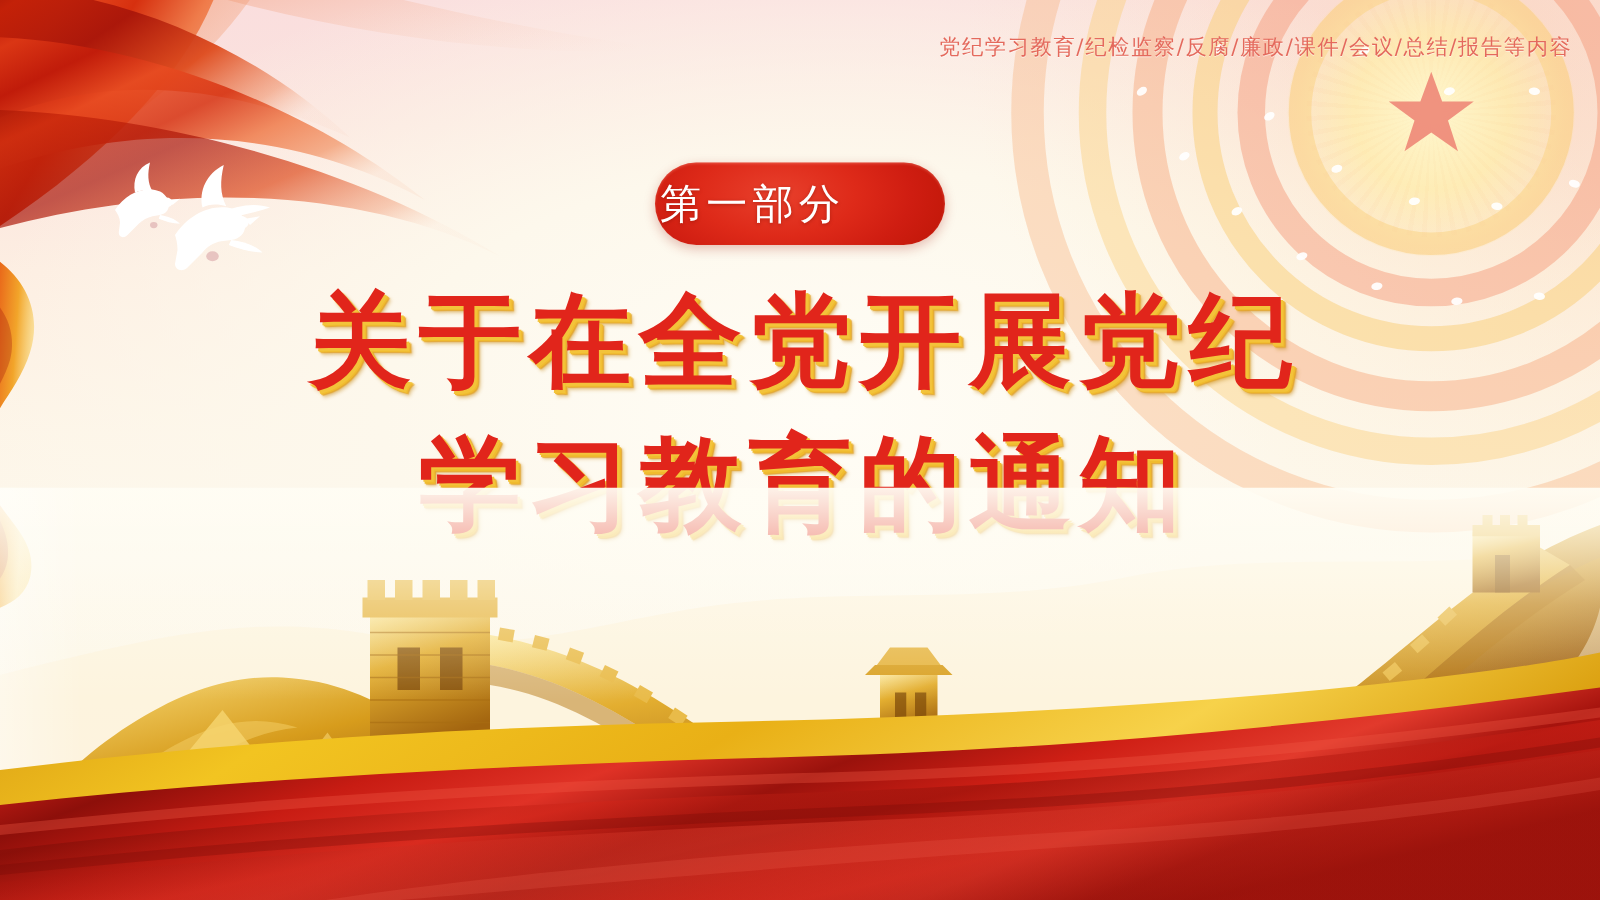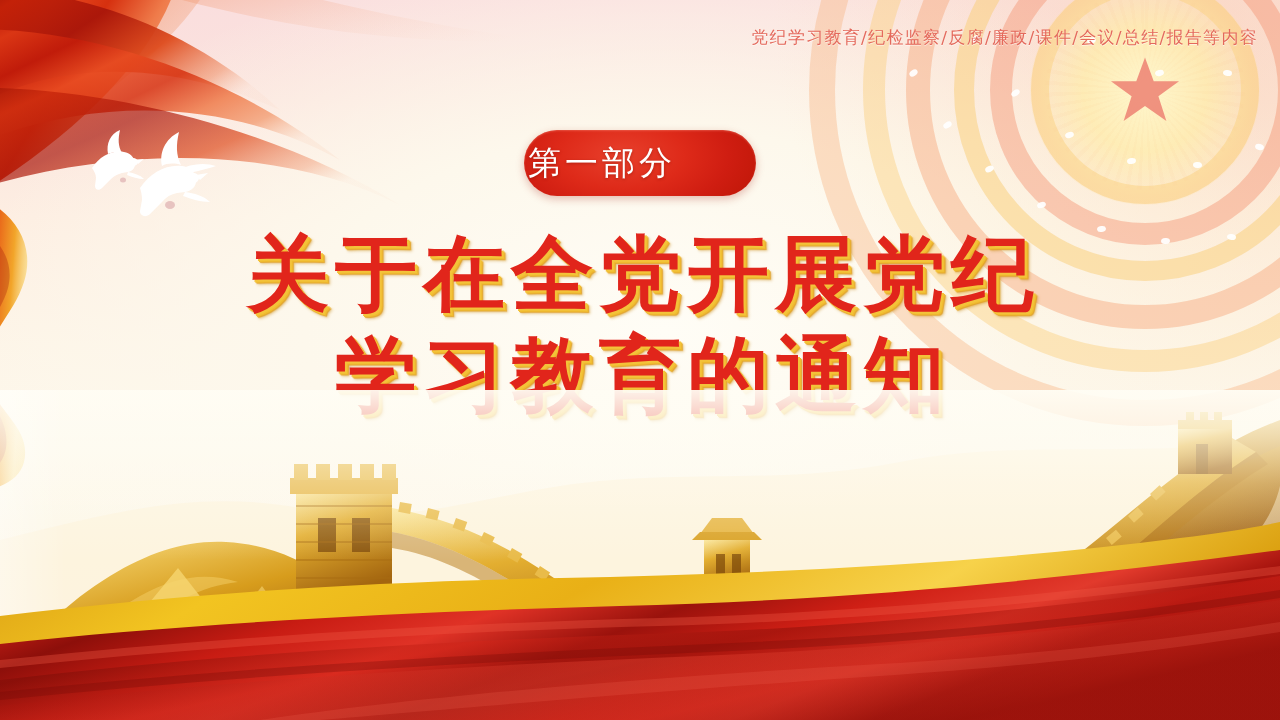--- a/index.html
+++ b/index.html
@@ -134,21 +134,21 @@
     color: #e1251b;
     line-height: 1.16;
     white-space: nowrap;
     text-shadow:
       2px 2px 0 #f3c33a,
       3px 3px 0 #f0bb2e,
       4px 4px 1px rgba(226,160,30,0.85),
       5px 5px 3px rgba(198,140,30,0.45);
   }
   .title-line.l1 { font-size: 82px; letter-spacing: 6px; padding-left: 6px; text-align: center; }
-  .title-line.l2 { font-size: 82px; letter-spacing: 6px; padding-left: 6px; margin-top: 6px; }
+  .title-line.l2 { font-size: 82px; letter-spacing: 6px; padding-left: 6px; margin-top: 19px; }
 
   
   .scenery { position: absolute; left: 0; bottom: 0; width: 1280px; height: 330px; pointer-events: none; }
   .ribbon-bottom { position: absolute; left: 0; bottom: 0; width: 1280px; height: 200px; }
 </style>
 </head>
 <body>
 
 <div id="slide">
 

